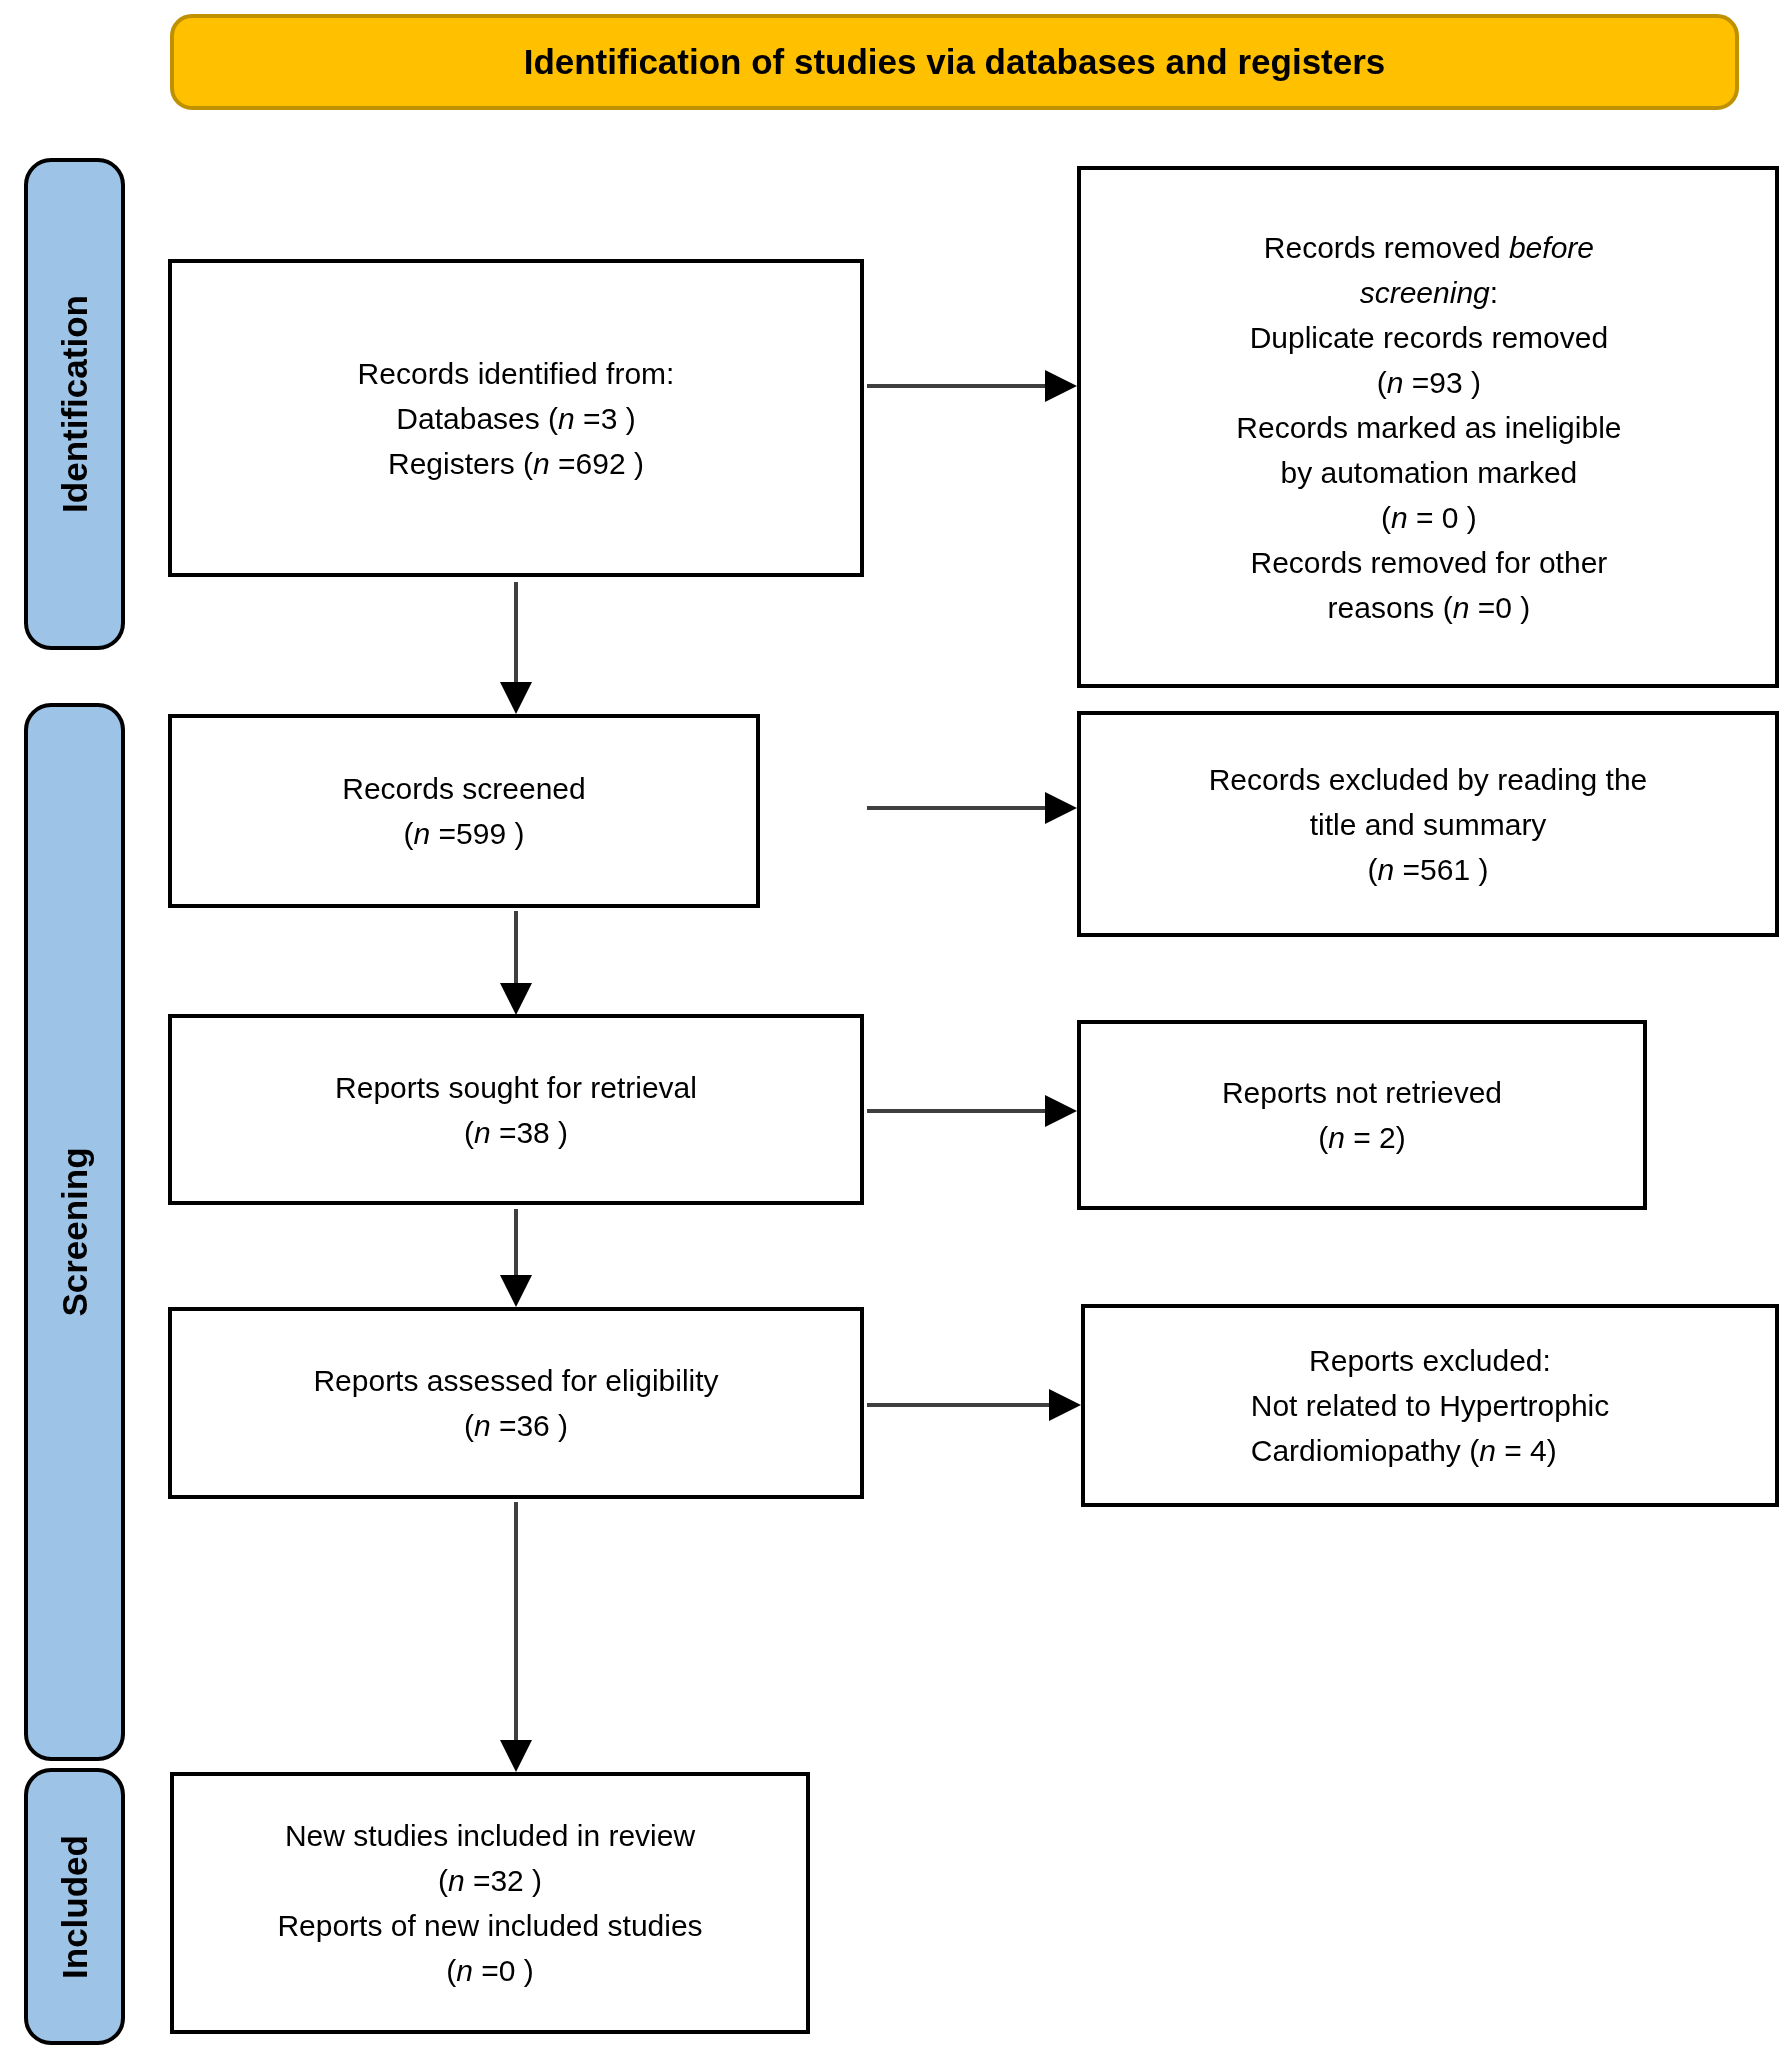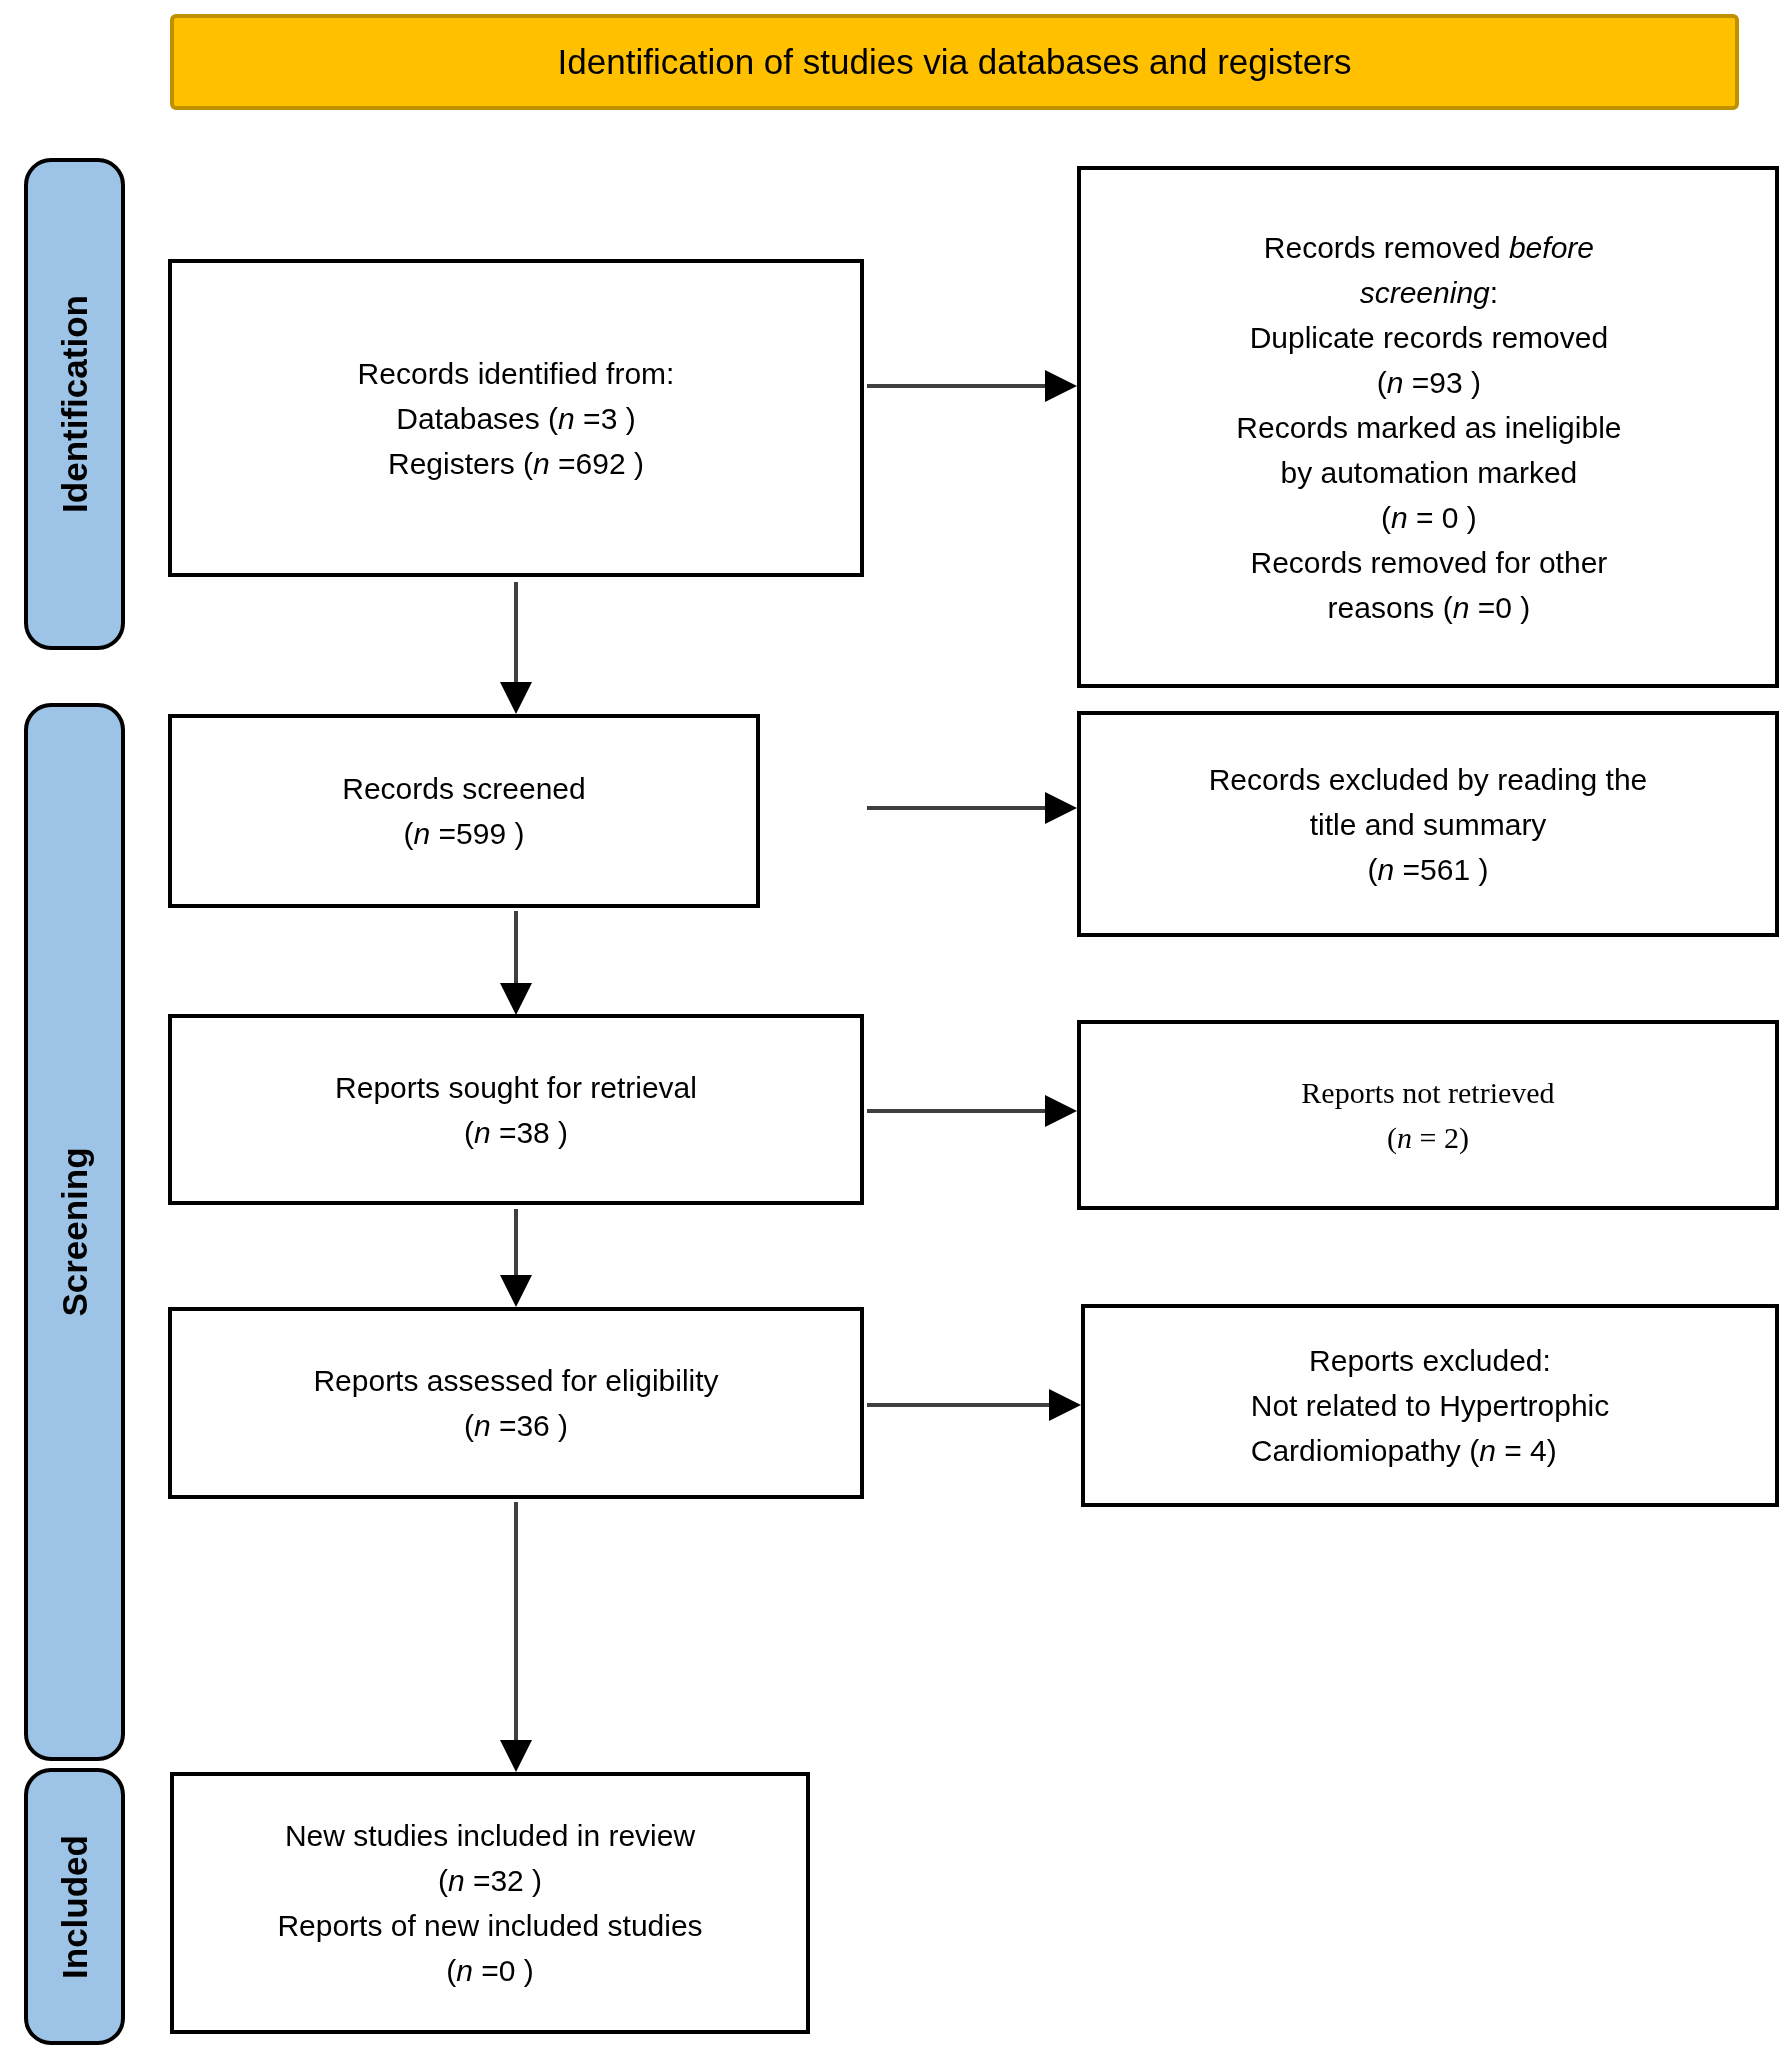--- a/index.html
+++ b/index.html
@@ -20,23 +20,23 @@
     background:#fff;
     font-family:"Liberation Sans", sans-serif;
     color:var(--text);
     overflow:hidden;
   }
   
   .banner{
     position:absolute;left:170px;top:14.2px;width:1569px;height:96px;
     background:var(--banner-bg);
     border:4px solid var(--banner-border);
-    border-radius:6px;
+    border-radius:22px;
     display:flex;align-items:center;justify-content:center;
-    font-size:35px;font-weight:400;
+    font-size:35px;font-weight:700;
     box-sizing:border-box;
   }
   
   .stage{
     position:absolute;left:24px;width:101px;
     background:var(--sidebar-bg);
     border:4px solid var(--sidebar-border);
     border-radius:27px;
     display:flex;align-items:center;justify-content:center;
     box-sizing:border-box;
@@ -62,21 +62,21 @@
   }
   .fbox .lines{width:100%;}
   .fbox .lines.left-block{
     width:auto;display:inline-block;text-align:left;
   }
   #box-records-identified{left:168px;top:259px;width:696px;height:318px;}
   #box-records-removed{left:1077px;top:166px;width:702px;height:522px;padding-left:16px;}
   #box-records-screened{left:168px;top:714px;width:592px;height:194px;}
   #box-records-excluded{left:1077px;top:711px;width:702px;height:226px;}
   #box-reports-sought{left:168px;top:1014px;width:696px;height:191px;}
-  #box-reports-not-retrieved{left:1077px;top:1020px;width:702px;height:190px;font-family:Liberation Serif, serif;}
+  #box-reports-not-retrieved{left:1077px;top:1020px;width:570px;height:190px;}
   #box-reports-assessed{left:168px;top:1307px;width:696px;height:192px;align-items:center;}
   #box-reports-excluded{left:1081px;top:1304px;width:698px;height:203px;}
   #box-new-studies{left:170px;top:1772px;width:640px;height:262px;}
   
   .v-arrow{
     position:absolute;width:32px;
     display:flex;flex-direction:column;align-items:center;
   }
   .v-arrow .shaft{width:4px;flex:1;background:var(--arrow-line);}
   .v-arrow .head{

